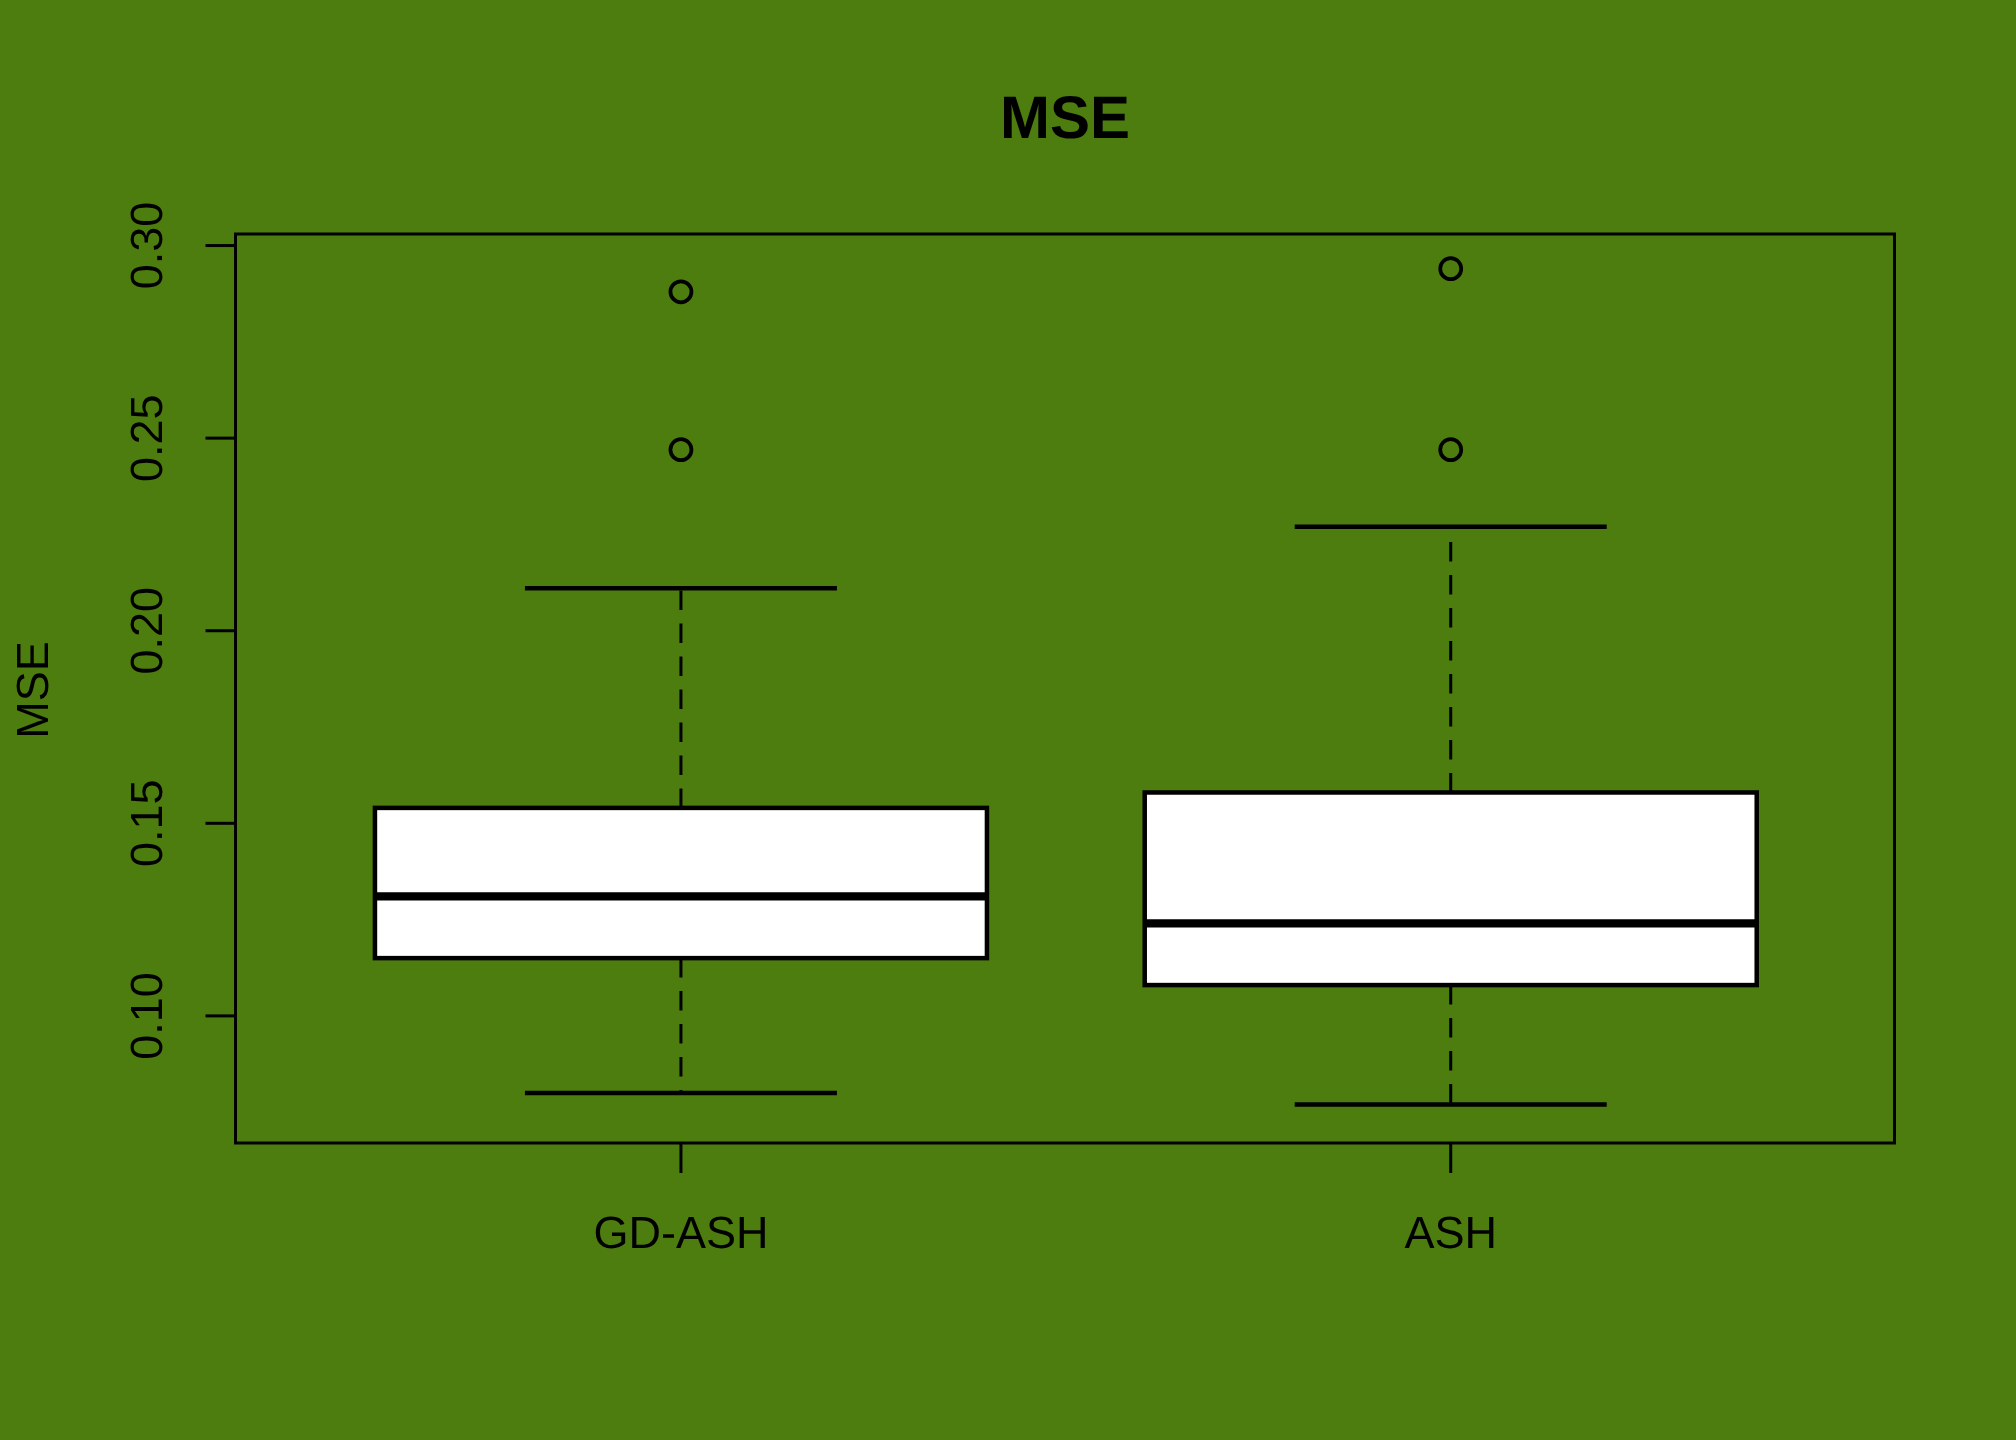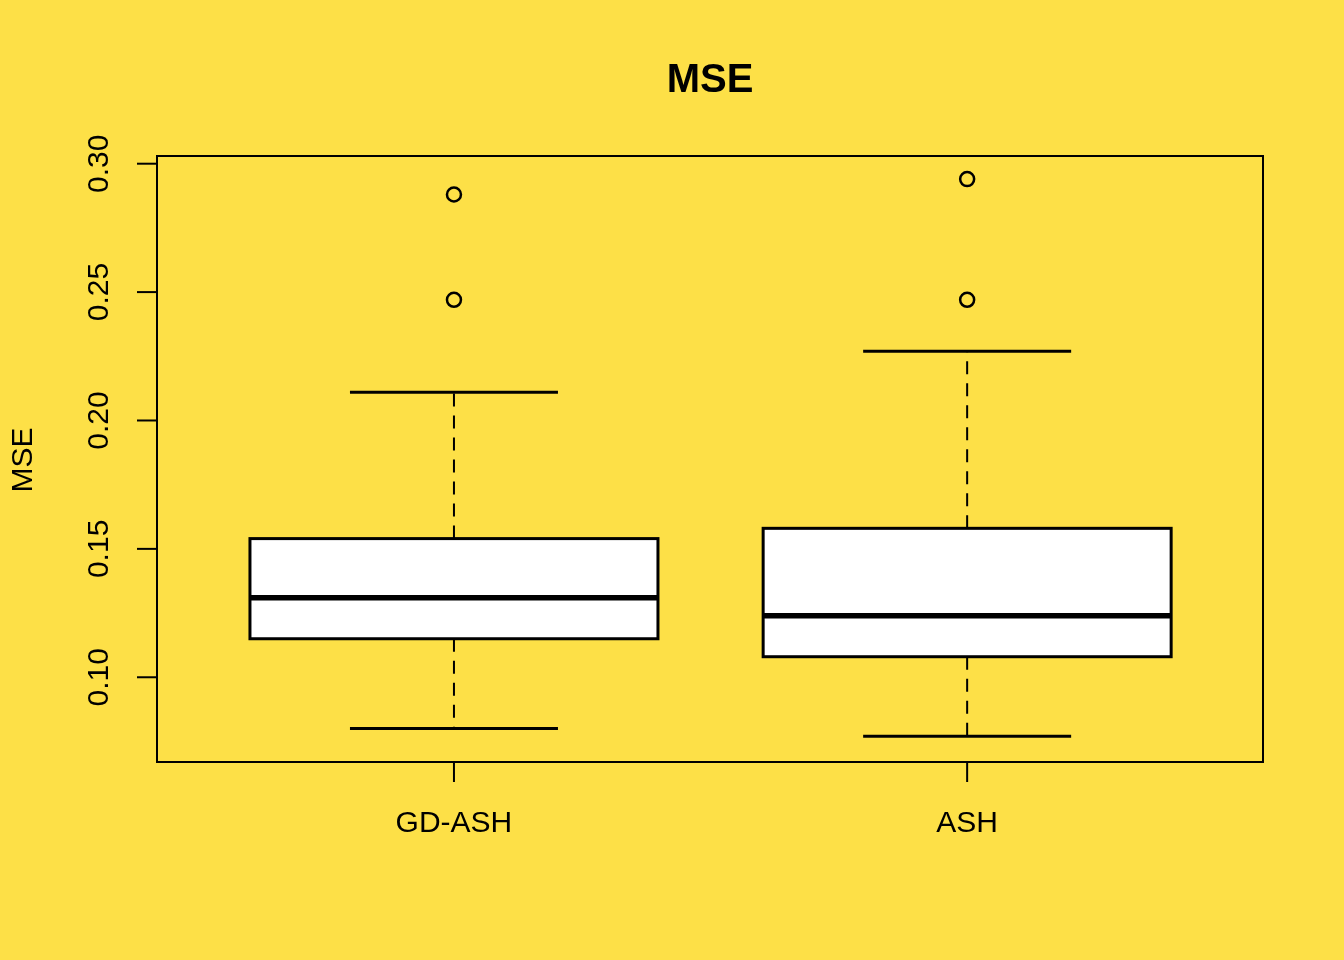--- a/index.html
+++ b/index.html
@@ -1,20 +1,20 @@
 <!DOCTYPE html>
 <html><head>
 <meta charset="utf-8">
 <style>
   html, body { margin: 0; padding: 0; background: #ffffff; }
   .canvas {
     position: relative;
     width: 1344px;
     height: 960px;
-    background: #fde047;
+    background: #4d7c0f;
     font-family: "Liberation Sans", "DejaVu Sans", sans-serif;
     overflow: hidden;
   }
   svg text {
     font-family: "Liberation Sans", "DejaVu Sans", sans-serif;
     fill: #000000;
   }
   .title-text { font-size: 40px; font-weight: bold; }
   .axis-text  { font-size: 30px; }
 </style>

